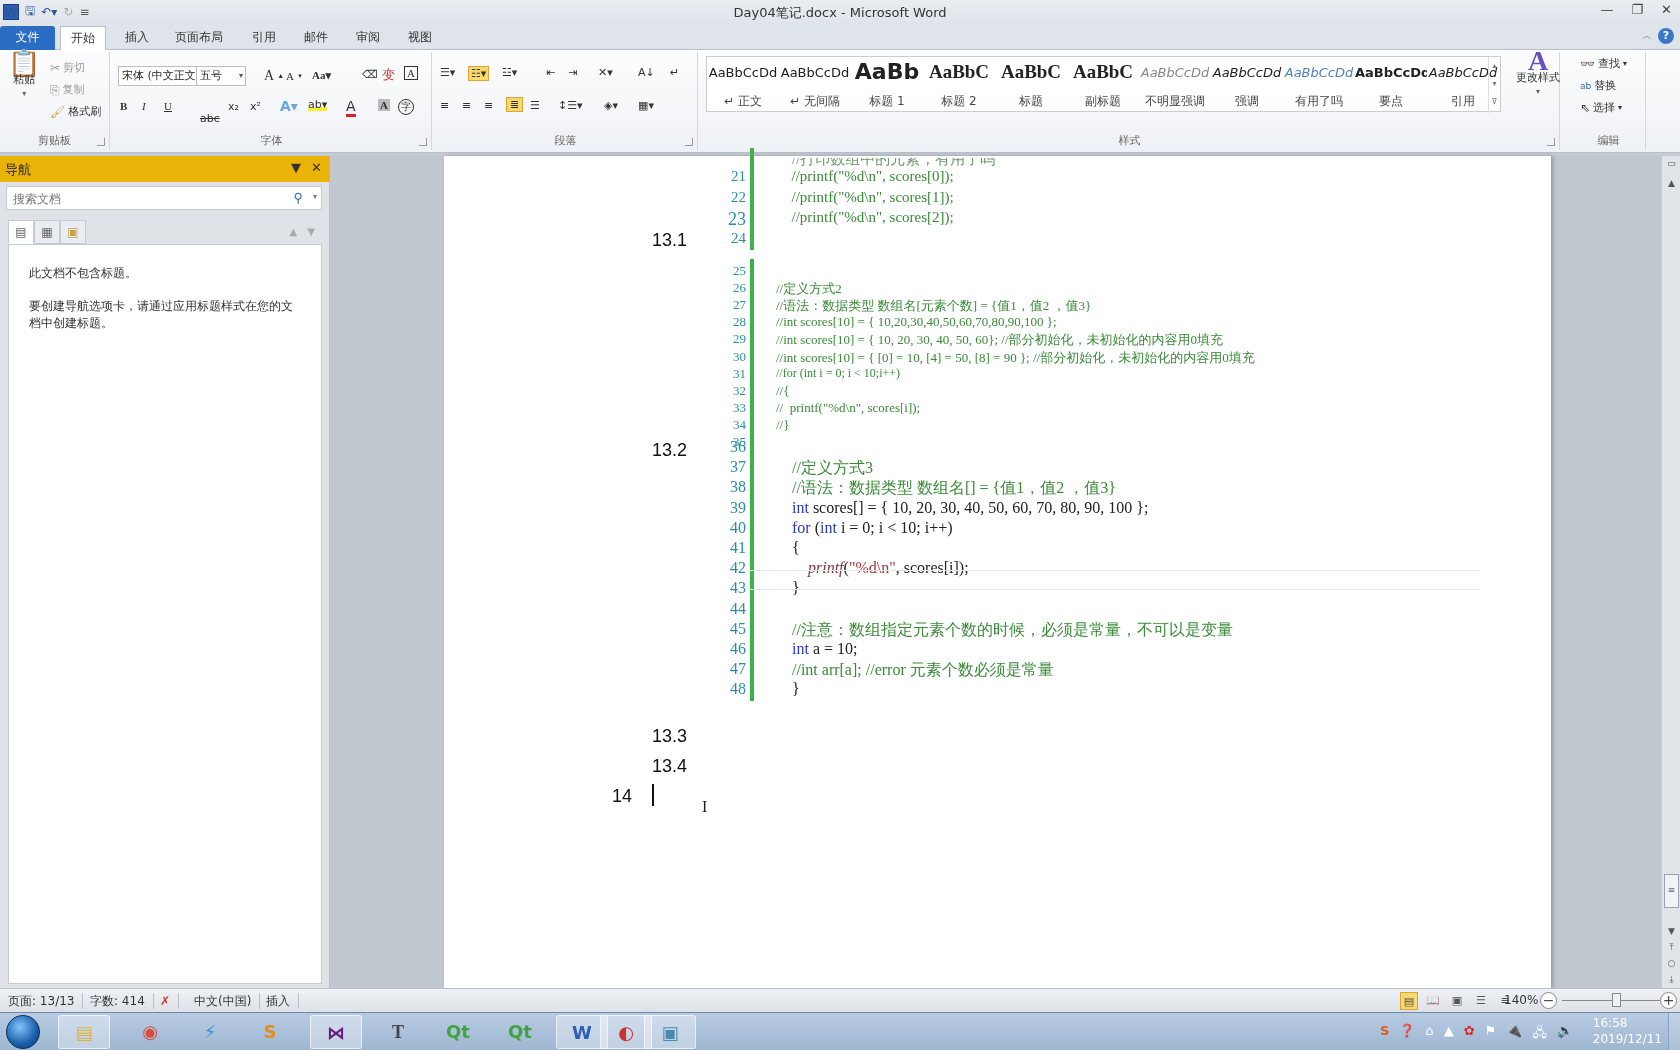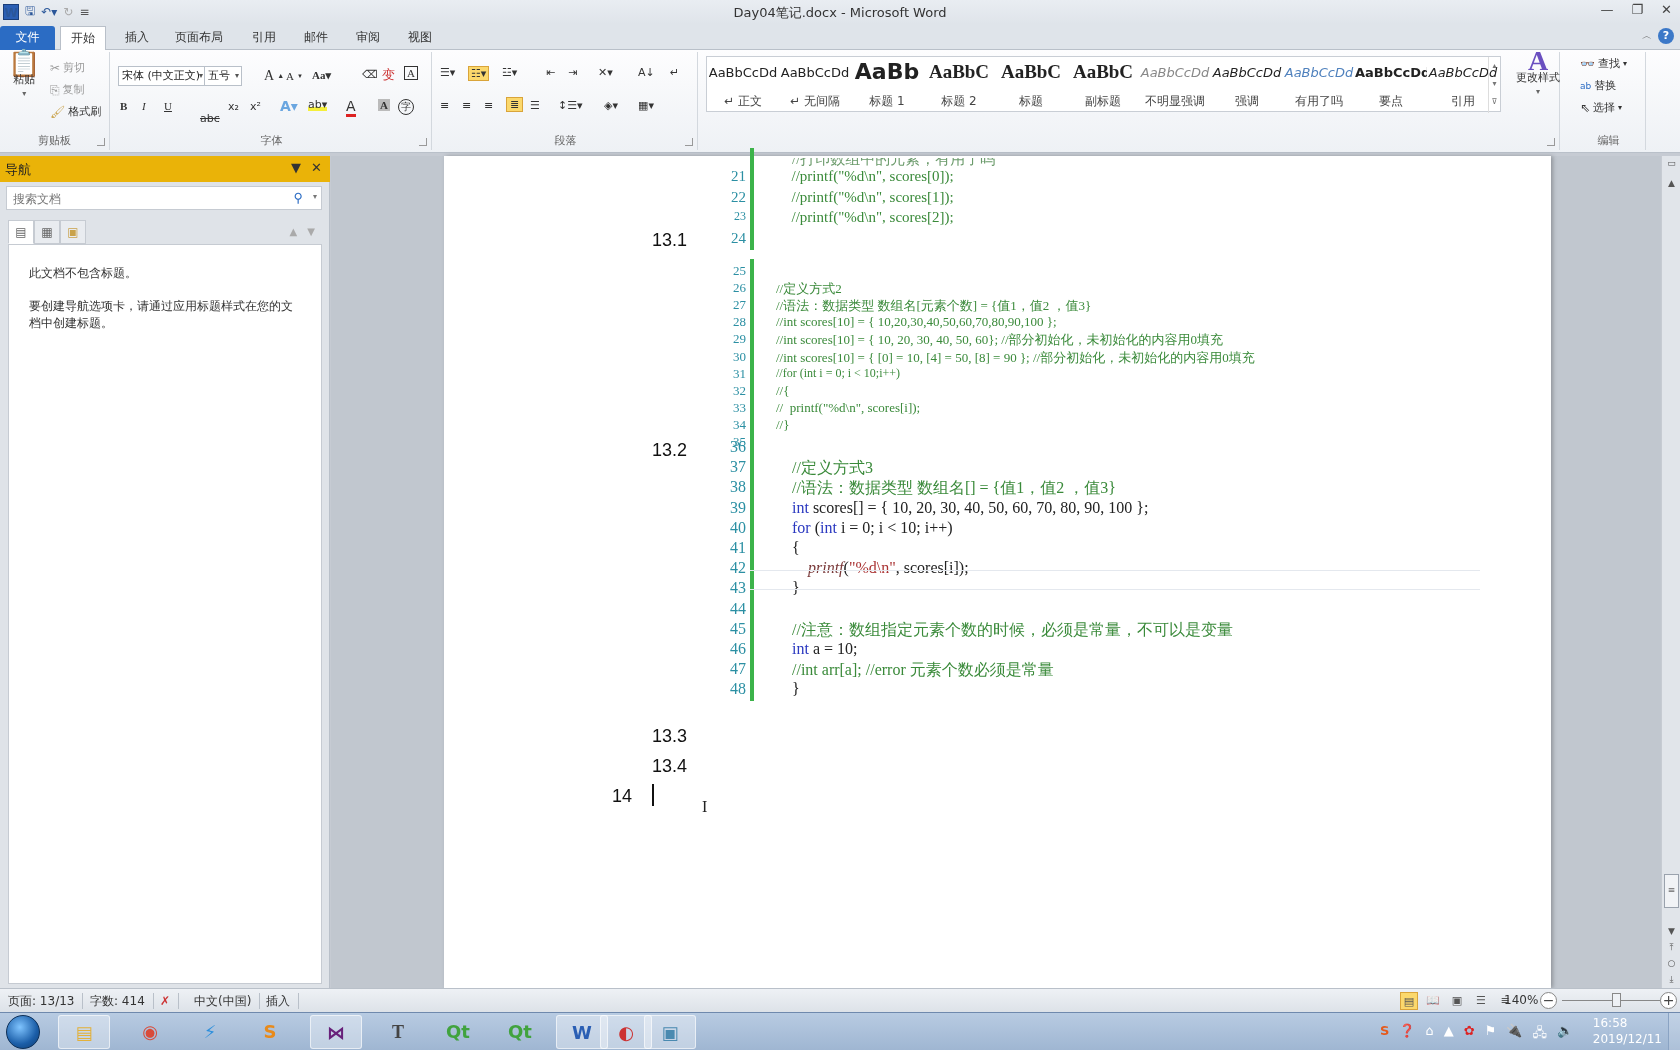--- a/index.html
+++ b/index.html
@@ -127,21 +127,21 @@
     <div class="rbtn" style="left:50px;top:52px">
         <span class="ic" style="color:#c9a24a">🖌</span>
         <span>格式刷</span>
       </div>
     <div class="glabel">剪贴板</div>
     <div class="launcher"></div>
   </div>
 
   <div class="group" style="left:112px;width:320px">
     <div class="combo" style="left:6px;top:14px;width:88px"><span>宋体 (中文正文)</span><span class="dd">▾</span></div>
-    <div class="combo" style="left:92px;top:14px;width:38px"><span>五号</span><span class="dd">▾</span></div>
+    <div class="combo" style="left:84px;top:14px;width:50px"><span>五号</span><span class="dd">▾</span></div>
     <div class="rbtn" style="left:152px;top:16px;font-family:'Liberation Serif',serif;font-size:14px">A<sup style="font-size:7px">▲</sup></div>
     <div class="rbtn" style="left:174px;top:18px;font-family:'Liberation Serif',serif;font-size:11px">A<sup style="font-size:6px">▼</sup></div>
     <div class="rbtn" style="left:200px;top:17px;font-family:'Liberation Serif',serif;font-weight:bold">Aa▾</div>
     <div class="rbtn" style="left:250px;top:16px">⌫</div>
     <div class="rbtn" style="left:270px;top:14px;color:#c33;font-size:13px">变</div>
     <div class="rbtn" style="left:292px;top:14px;border:1px solid #333;padding:0 2px;font-family:'Liberation Serif',serif">A</div>
     <div class="rbtn" style="left:8px;top:48px;font-family:'Liberation Serif',serif;font-weight:bold">B</div>
     <div class="rbtn" style="left:30px;top:48px;font-family:'Liberation Serif',serif;font-style:italic">I</div>
     <div class="rbtn" style="left:52px;top:48px;font-family:'Liberation Serif',serif;text-decoration:underline">U</div>
     <div class="rbtn" style="left:88px;top:60px;text-decoration:line-through">abc</div>
@@ -171,20 +171,21 @@
     <div class="rbtn hl" style="left:72px;top:45px;padding:0 3px">≣</div>
     <div class="rbtn" style="left:96px;top:47px">☰</div>
     <div class="rbtn" style="left:124px;top:47px">↕☰▾</div>
     <div class="rbtn" style="left:170px;top:47px">◈▾</div>
     <div class="rbtn" style="left:204px;top:47px">▦▾</div>
     <div class="glabel">段落</div>
     <div class="launcher"></div>
   </div>
 
   <div class="group" style="left:700px;width:860px">
+    <div class="glabel">样式</div>
     <div class="launcher"></div>
   </div>
   <div id="stylebox" style="top:6px;left:706px">
     <div class="style" style="left:0">
         <div class="pv">AaBbCcDd</div>
         <div class="nm">↵ 正文</div>
       </div>
     <div class="style" style="left:72px">
         <div class="pv">AaBbCcDd</div>
         <div class="nm">↵ 无间隔</div>
@@ -284,21 +285,21 @@
 <div id="page">
 
   <div class="codeblock" style="left:306px;top:-8px;height:96px"></div>
   <div class="code cm" style="left:348px;top:-6px;font-size:15px;color:#6a9a6a;clip-path:inset(8px 0 0 0)">//打印数组中的元素，有用了吗</div>
   <div id="b1">
       <div class="codeblock" style="left: 306px; top: 8px; height: 86px;"></div>
       <div class="ln" style="left: 272px; top: 12px; font-size: 15px;">21</div>
       <div class="code" style="left: 340px; top: 12px; font-size: 15px;">  <span class="cm">//printf("%d\n", scores[0]);</span></div>
       <div class="ln" style="left: 272px; top: 32.5px; font-size: 15px;">22</div>
       <div class="code" style="left: 340px; top: 32.5px; font-size: 15px;">  <span class="cm">//printf("%d\n", scores[1]);</span></div>
-      <div class="ln" style="left: 272px; top: 53px; font-size: 12px;">23</div>
+      <div class="ln" style="left: 272px; top: 53px; font-size: 18px;">23</div>
       <div class="code" style="left: 340px; top: 53px; font-size: 15px;">  <span class="cm">//printf("%d\n", scores[2]);</span></div>
       <div class="ln" style="left: 272px; top: 73.5px; font-size: 15px;">24</div>
       <div class="code" style="left: 340px; top: 73.5px; font-size: 15px;"></div>
     </div>
   <div id="b2">
       <div class="codeblock" style="left: 306px; top: 103px; height: 192.1px;"></div>
       <div class="ln" style="left: 272px; top: 107px; font-size: 13px;">25</div>
       <div class="code" style="left: 332px; top: 107px; font-size: 13px;"></div>
       <div class="ln" style="left: 272px; top: 124.1px; font-size: 13px;">26</div>
       <div class="code" style="left: 332px; top: 124.1px; font-size: 13px;"><span class="cm">//定义方式2</span></div>

